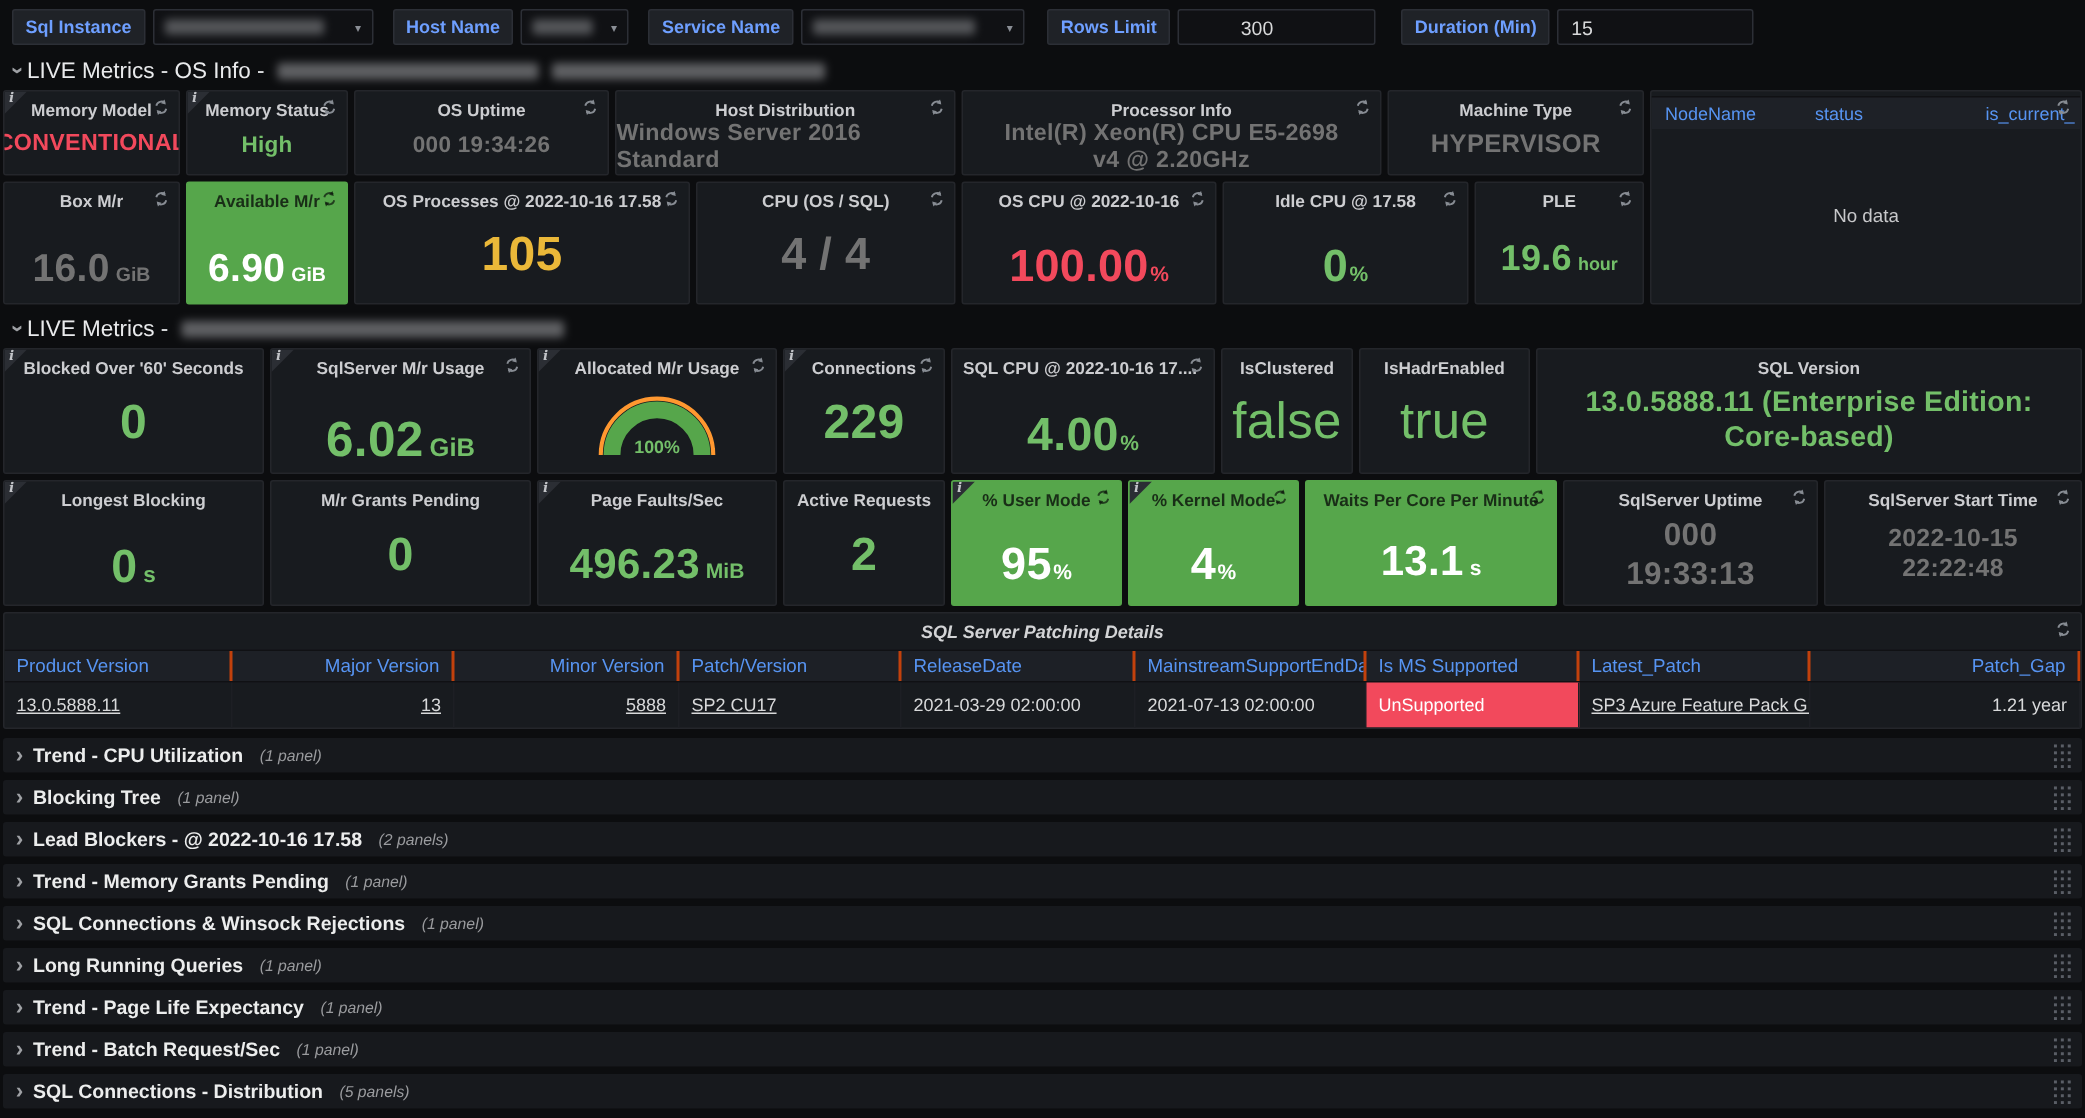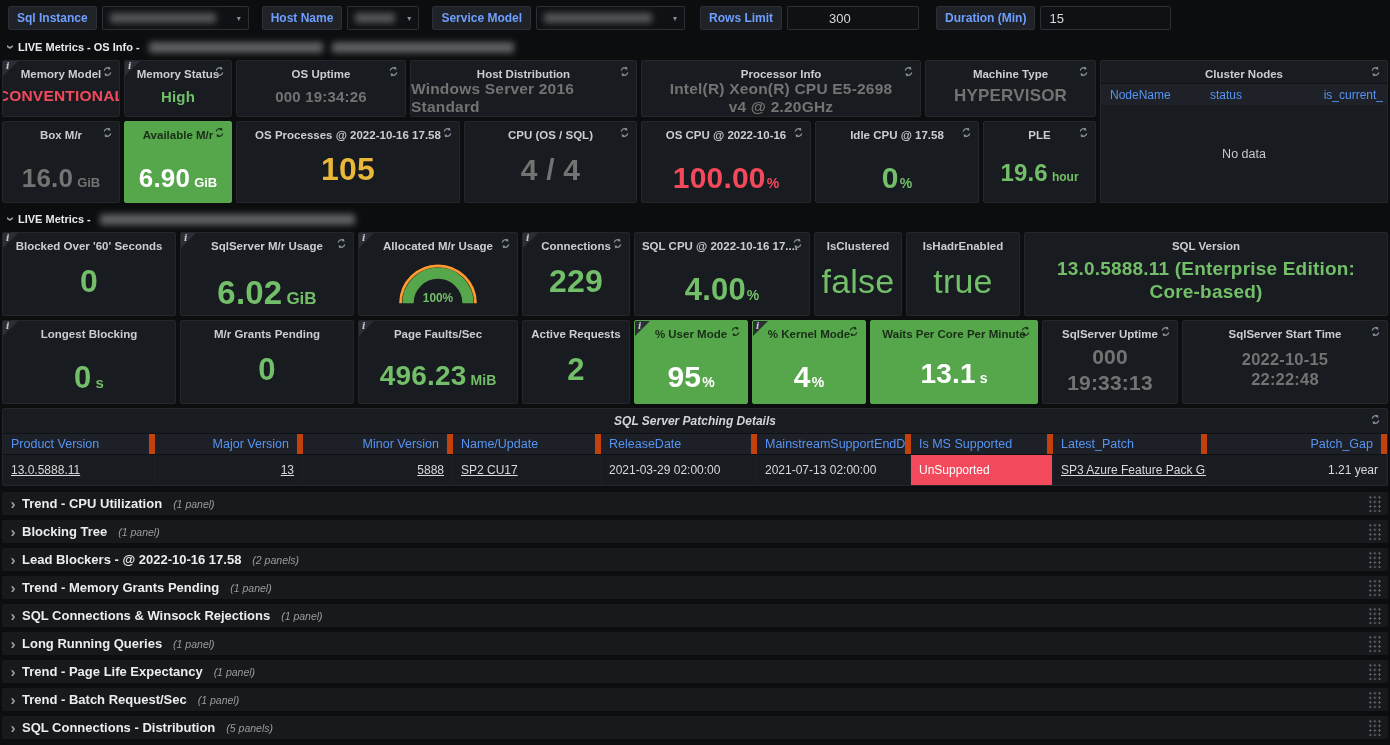--- a/index.html
+++ b/index.html
@@ -33,21 +33,21 @@
   .redact {
     display:inline-block; height:10px; border-radius:2px;
     background:#8d8f93; opacity:.55; filter:blur(3px);
   }
   .redact.sec { background:#a3a4a8; height:11px; margin-left:9px; }
 
   
   .secheader { display:flex; align-items:center; height:20px; margin:1px 0 3px 2px; cursor:pointer; }
   .chev { color:#9fa1a5; font-size:15px; font-weight:700; width:14px; display:inline-block; text-align:center; line-height:14px; }
   .chev.down { transform:rotate(90deg); }
-  .sectitle { color:#e9eaec; font-size:11px; font-weight:700; white-space:nowrap; }
+  .sectitle { color:#e9eaec; font-size:15px; font-weight:400; white-space:nowrap; }
 
   
   .prow { display:flex; gap:4px; }
   .statpanel {
     position:relative; background:#181b1f; border:1px solid #24262b; border-radius:2px;
     display:flex; flex-direction:column; overflow:hidden;
   }
   .ptitle {
     height:19px; flex:none; display:flex; align-items:flex-end; justify-content:center;
     font-size:11.5px; font-weight:700; color:#cccdd0; padding:3px 16px 0;
@@ -84,21 +84,21 @@
   .cl-col.right { text-align:right; padding-right:4px; }
   .cl-body { flex:1; display:flex; align-items:center; justify-content:center; font-size:12.5px; color:#c7c8ca; }
 
   
   .gauge-txt { font-weight:700; }
 
   
   .tablepanel { position:relative; margin-top:4px; height:78px; background:#181b1f; border:1px solid #24262b; border-radius:2px; display:flex; flex-direction:column; overflow:hidden; }
   .tp-title { height:24px; display:flex; align-items:center; justify-content:center; font-size:12px; font-weight:700; color:#d3d4d6;font-style:italic; }
   .tp-head { display:flex; height:22px; background:#1d2026; border-top:1px solid #101114; border-bottom:1px solid #101114; }
-  .tp-hcell { font-size:12.5px; color:#5794f2; display:flex; align-items:center; padding:0 8px; border-right:6px solid #c2410c; white-space:nowrap; overflow:hidden; cursor:pointer; }
+  .tp-hcell { font-size:12.5px; color:#5794f2; display:flex; align-items:center; padding:0 8px; border-right:2px solid #c2410c; white-space:nowrap; overflow:hidden; cursor:pointer; }
   .tp-row { display:flex; flex:1; }
   .tp-cell { font-size:12px; color:#d8d9da; display:flex; align-items:center; padding:0 8px; border-right:1px solid #1d1f24; white-space:nowrap; overflow:hidden; }
   .tp-hcell.right, .tp-cell.right { justify-content:flex-end; }
   .tp-cell.link span { text-decoration:underline; cursor:pointer; }
   .tp-cell.alarm { background:#f2495c; color:#ffffff; }
 
   
   .rowheader {
     display:flex; align-items:center; height:23px; margin-bottom:5px;
     background:#17191d; border-radius:2px; padding:0 6px 0 4px; cursor:pointer;
@@ -136,21 +136,21 @@
       </div>
     </div>
     <div class="tgroup">
       <div class="tlabel">Host Name</div>
       <div class="tselect" style="width:72px">
         <span class="redact" style="width:40px"></span>
         <span class="caret">▾</span>
       </div>
     </div>
     <div class="tgroup">
-      <div class="tlabel">Service Model</div>
+      <div class="tlabel">Service Name</div>
       <div class="tselect" style="width:149px">
         <span class="redact" style="width:108px"></span>
         <span class="caret">▾</span>
       </div>
     </div>
     <div class="tgroup" style="margin-left:2px">
       <div class="tlabel">Rows Limit</div>
       <input class="tinput" style="width: 132px; padding-left: 41px;" value="300">
     </div>
     <div class="tgroup" style="margin-left:4px">
@@ -298,21 +298,20 @@
             </svg>
           <div class="pbody" style="align-items:baseline; padding-top:18px">
             <span class="val c-green" style="font-size:24px">19.6</span>
             <span class="unit c-green" style="font-size:12px">hour</span>
           </div>
         </div>
       </div>
     </div>
 
     <div class="statpanel" style="flex:1; height:143px; margin-left:4px">
-      <div class="ptitle">Cluster Nodes</div>
       <svg class="ric" viewBox="0 0 16 16">
           <use href="#i-refresh"></use>
         </svg>
       <div class="cl-head">
         <span class="cl-col" style="width:100px">NodeName</span>
         <span class="cl-col" style="width:95px">status</span>
         <span class="cl-col right" style="flex:1">is_current_</span>
       </div>
       <div class="cl-body">No data</div>
     </div>
@@ -467,21 +466,21 @@
     <div class="statpanel bg-green" style="width:168px">
       <div class="ptitle">Waits Per Core Per Minute</div>
       <svg class="ric" viewBox="0 0 16 16">
           <use href="#i-refresh"></use>
         </svg>
       <div class="pbody" style="align-items:baseline; padding-top:18px">
         <span class="val c-white" style="font-size:28px">13.1</span>
         <span class="unit c-white" style="font-size:14px">s</span>
       </div>
     </div>
-    <div class="statpanel" style="width:136px">
+    <div class="statpanel" style="width:170px">
       <div class="ptitle">SqlServer Uptime</div>
       <svg class="ric" viewBox="0 0 16 16">
           <use href="#i-refresh"></use>
         </svg>
       <div class="pbody">
         <div class="twolines val c-blue" style="font-size:21px">
           <div>000</div>
           <div>19:33:13</div>
         </div>
       </div>
@@ -502,21 +501,21 @@
 
   <div class="tablepanel">
     <div class="tp-title">SQL Server Patching Details</div>
     <svg class="ric" viewBox="0 0 16 16">
         <use href="#i-refresh"></use>
       </svg>
     <div class="tp-head">
       <div class="tp-hcell" style="width:152px">Product Version</div>
       <div class="tp-hcell right" style="width:148px">Major Version</div>
       <div class="tp-hcell right" style="width:150px">Minor Version</div>
-      <div class="tp-hcell" style="width:148px">Name/Update</div>
+      <div class="tp-hcell" style="width:148px">Patch/Version</div>
       <div class="tp-hcell" style="width:156px">ReleaseDate</div>
       <div class="tp-hcell" style="width:154px">MainstreamSupportEndDate</div>
       <div class="tp-hcell" style="width:142px">Is MS Supported</div>
       <div class="tp-hcell" style="width:154px">Latest_Patch</div>
       <div class="tp-hcell right" style="flex:1">Patch_Gap</div>
     </div>
     <div class="tp-row">
       <div class="tp-cell link" style="width:152px">
           <span>13.0.5888.11</span>
         </div>

